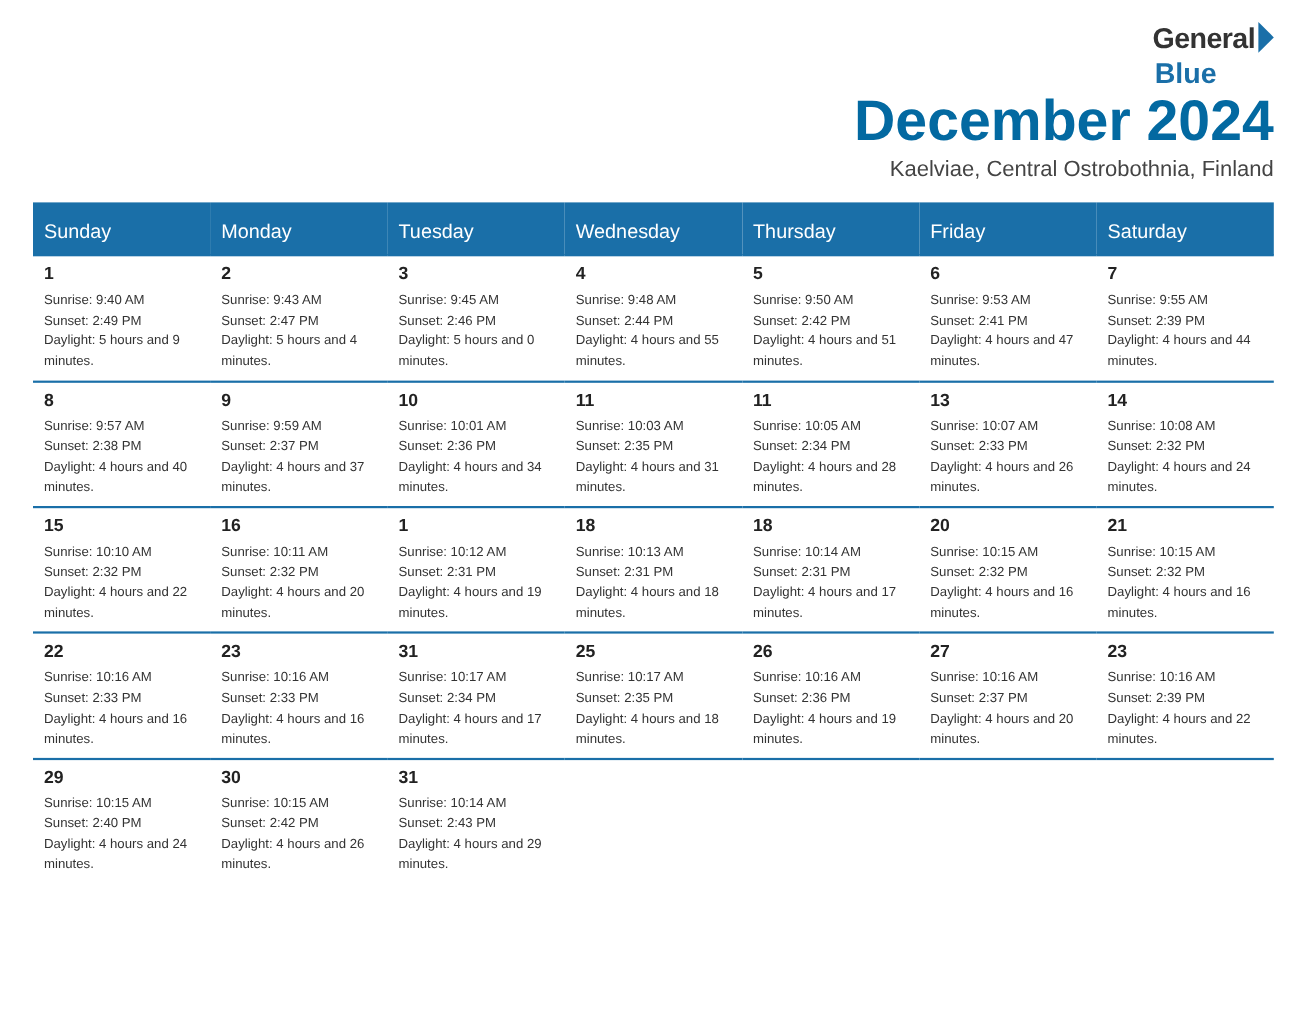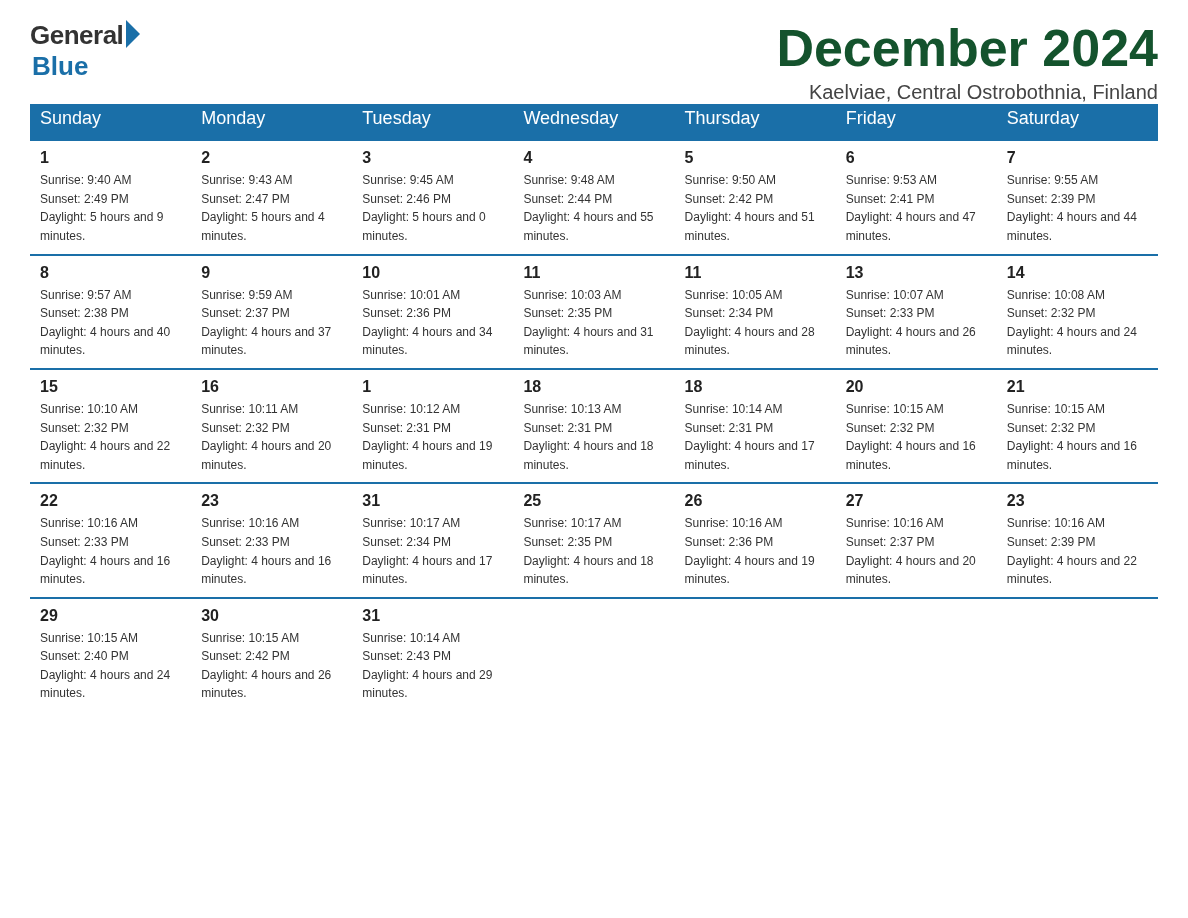--- a/index.html
+++ b/index.html
@@ -6,21 +6,23 @@
     body {
       font-family: Arial, Helvetica, sans-serif;
       background: #fff;
       padding: 20px 30px;
       width: 1188px;
       min-height: 918px;
     }
     .header {
       display: flex;
       justify-content: space-between;
-      align-items: flex-start;
+      align-items: flex-end;
+      margin-bottom: 18px;
+      flex-direction: column;
     }
     .logo {
       display: flex;
       flex-direction: column;
       align-items: flex-start;
     }
     .logo-top {
       display: flex;
       align-items: center;
     }
@@ -44,40 +46,40 @@
       font-weight: bold;
       color: #1a6fa8;
       margin-left: 2px;
     }
     .title-area {
       text-align: right;
     }
     .month-title {
       font-size: 52px;
       font-weight: bold;
-      color: #14532d;
+      color: #0369a1;
       line-height: 1.1;
     }
     .location {
       font-size: 20px;
       color: #444;
       margin-top: 4px;
     }
     table {
       width: 100%;
       border-collapse: collapse;
     }
     thead tr {
       background: #1a6fa8;
     }
     thead th {
       color: #fff;
       font-size: 18px;
       font-weight: normal;
-      padding: 4px 10px 10px 10px;
+      padding: 16px 10px 10px 10px;
       text-align: left;
       border: none;
     }
     tbody td {
       vertical-align: top;
       padding: 8px 10px;
       border-top: 2px solid #1a6fa8;
       border-left: none;
       border-right: none;
       border-bottom: none;

